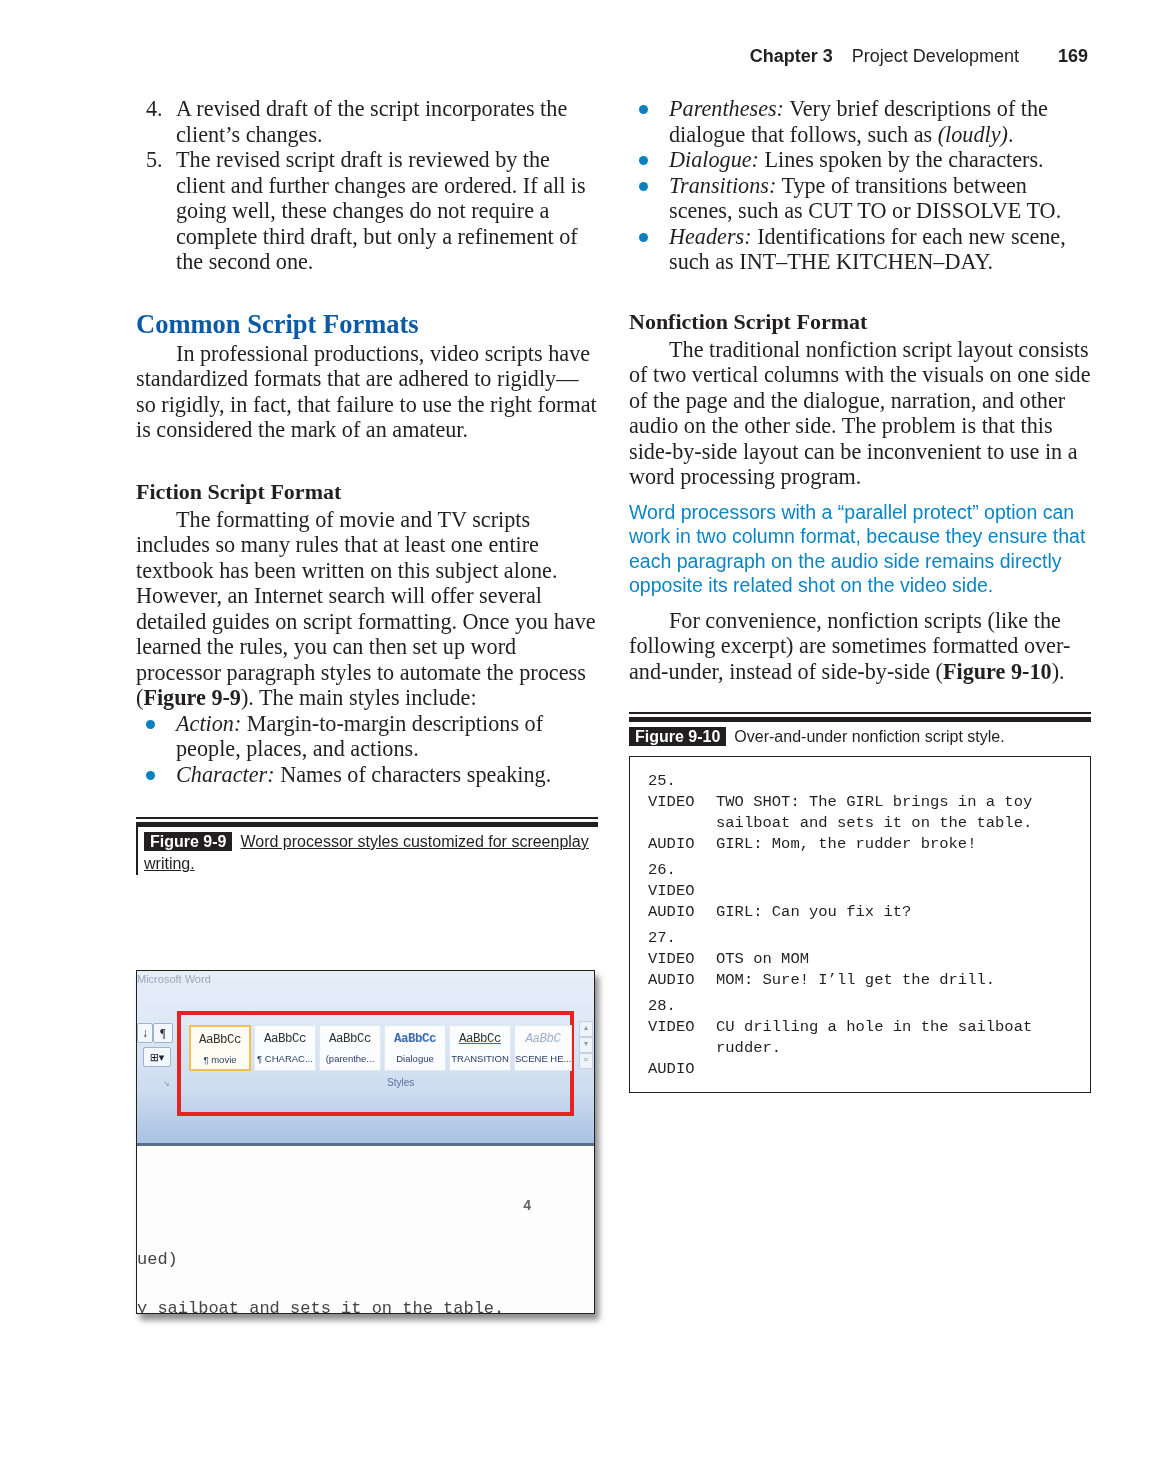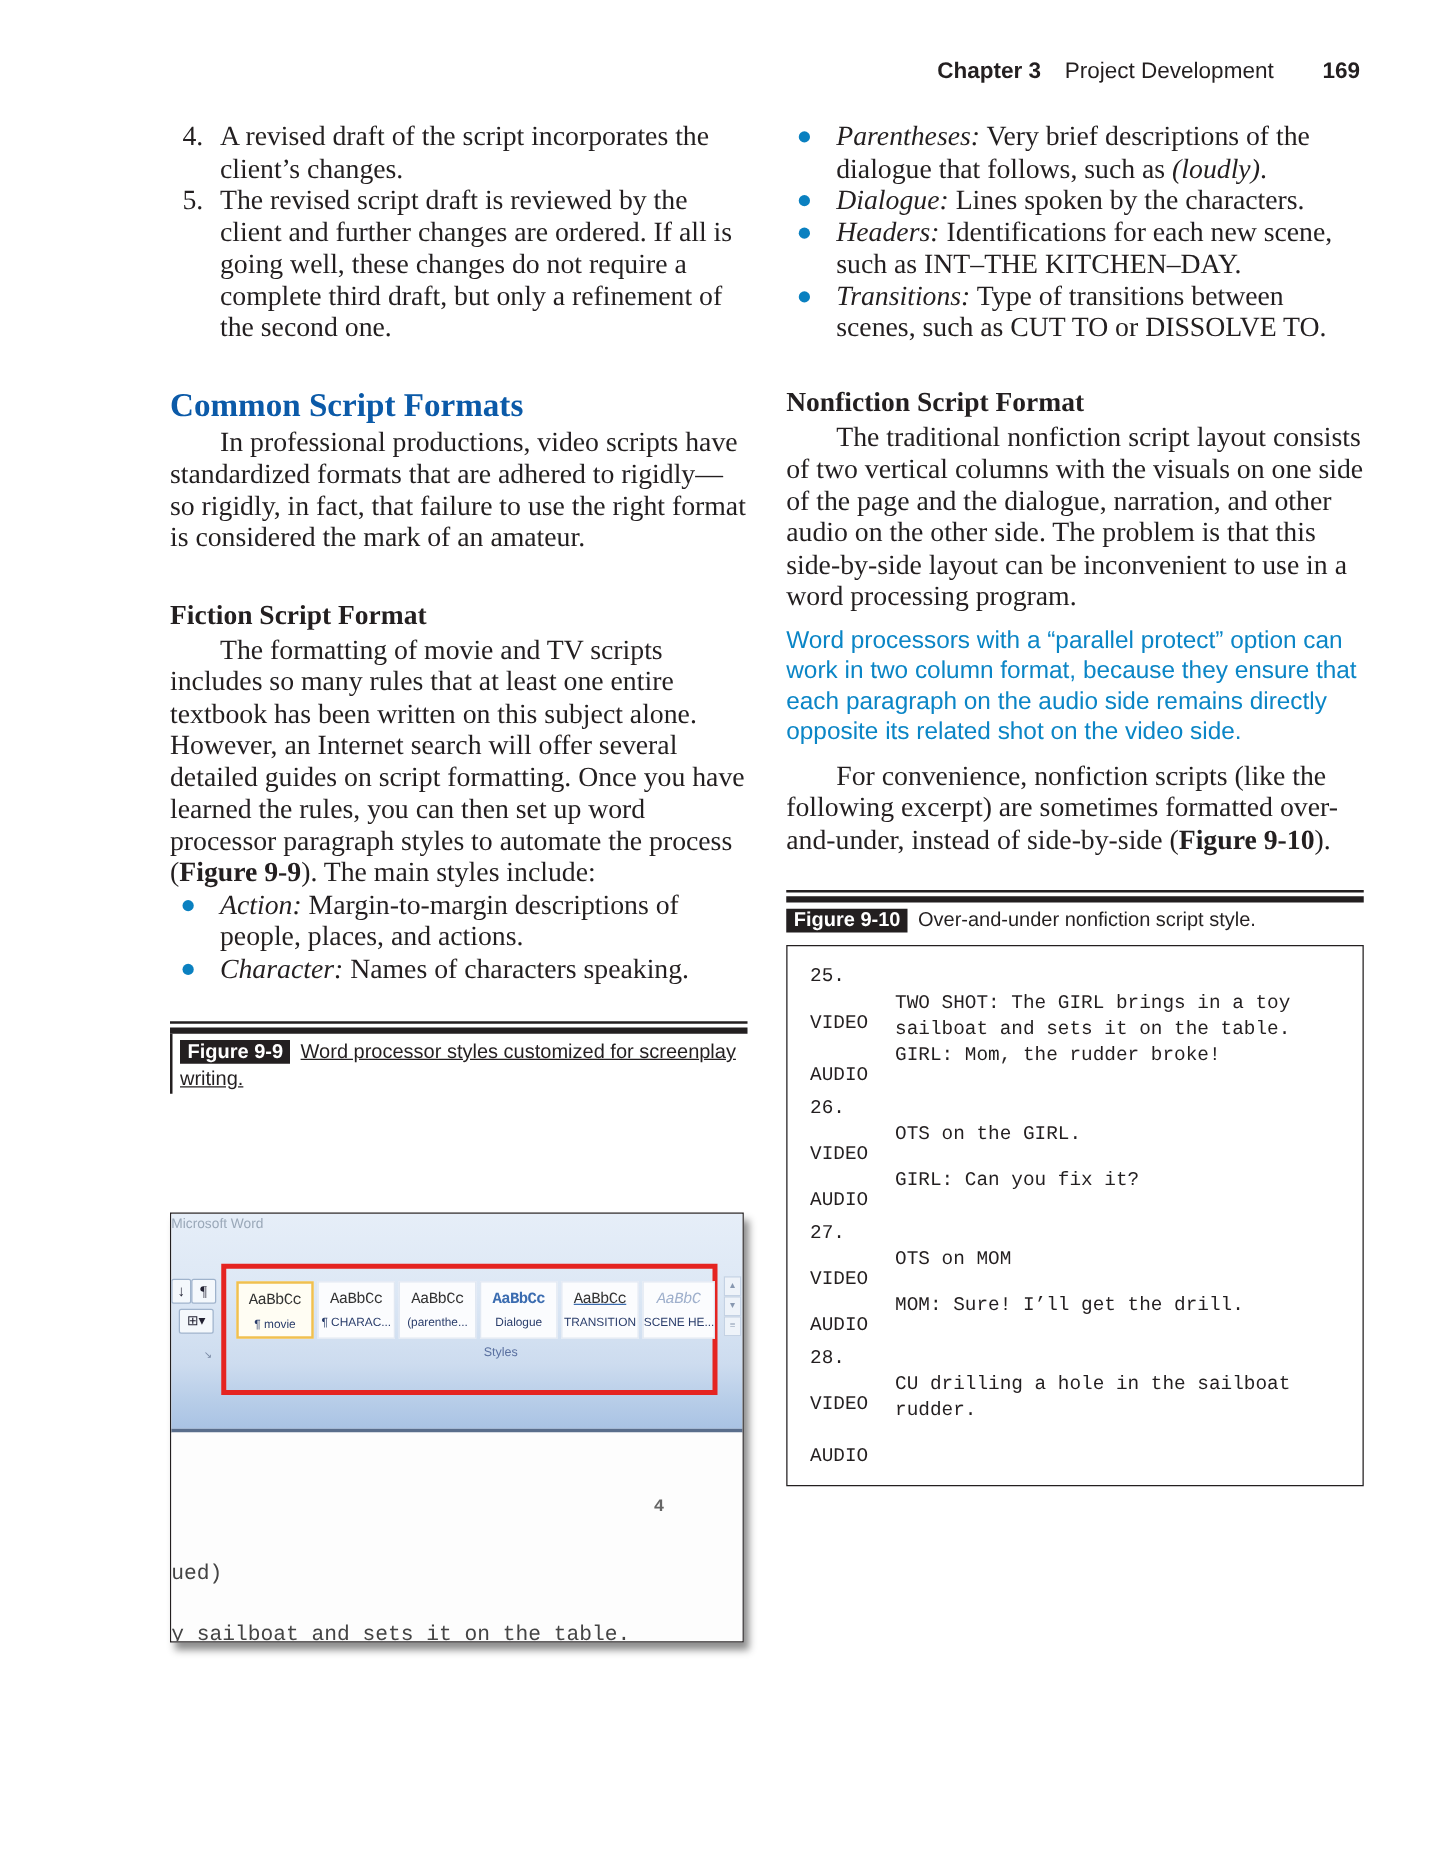--- a/index.html
+++ b/index.html
@@ -37,21 +37,21 @@
 
     .fig-rule-top { height: 2px; background: #231f20; }
     .fig-rule-gap { height: 3px; }
     .fig-rule-thick { height: 5px; background: #231f20; }
     .fig-caption { font-size: 16px; line-height: 22px; padding-top: 4px; }
     .fig-label { background: #231f20; color: #ffffff; font-weight: bold; padding: 1px 6px 1px 6px; margin-right: 8px; }
 
     .script-box { border: 1.5px solid #231f20; padding: 14px 18px 12px 18px; font-size: 15.5px; line-height: 21px; }
     .script-box .scene { margin-bottom: 5px; }
     .script-line { display: flex; }
-    .script-line .lbl { width: 68px; flex: none; margin-top: 16px; }
+    .script-line .lbl { width: 68px; flex: none; }
     .script-line .txt { flex: 1; }
 
     
     .word-shot { position: absolute; left: 136px; top: 970px; width: 457px; height: 342px; border: 1.5px solid #231f20; box-shadow: 4px 6px 6px rgba(0,0,0,0.45); overflow: hidden; background: #fdfdfd; }
     .ribbon { position: absolute; left: 0; top: 0; right: 0; height: 172px; background: linear-gradient(#e6eef8 0px, #dde8f5 60px, #cddcef 120px, #b7cde8 150px, #a9c3e4 172px); border-bottom: 3px solid #5a6e8c; }
     .app-title { position: absolute; left: 0; top: 2px; font-size: 11px; color: #9aa8b8; }
     .tool-btn { position: absolute; background: #f4f8fc; border: 1px solid #9fb3cc; border-radius: 2px; font-size: 12px; text-align: center; line-height: 18px; color: #223; }
     .red-frame { position: absolute; left: 40px; top: 40px; width: 397px; height: 105px; border: 4px solid #e52421; box-sizing: border-box; }
     .styles-row { position: absolute; left: 52px; top: 54px; display: flex; gap: 3px; }
     .style-tile { width: 62px; height: 46px; background: #fbfcfe; border: 1px solid #e1e8f2; text-align: center; box-sizing: border-box; }
@@ -157,22 +157,22 @@
     <div class="doc-num">4</div>
     <div class="doc-line1">ued)</div>
     <div class="doc-line2">y sailboat and sets it on the table.</div>
   </div>
 </div>
 
 <div class="col col-right">
   <ul class="bullets serif">
     <li><span class="dot"></span><i>Parentheses:</i><span> Very brief descriptions of the dialogue that follows, such as </span><i>(loudly)</i><span>.</span></li>
     <li><span class="dot"></span><i>Dialogue:</i><span> Lines spoken by the characters.</span></li>
+    <li><span class="dot"></span><i>Transitions:</i><span> Type of transitions between scenes, such as CUT TO or DISSOLVE TO.</span></li>
     <li><span class="dot"></span><i>Headers:</i><span> Identifications for each new scene, such as INT–THE KITCHEN–DAY.</span></li>
-    <li><span class="dot"></span><i>Transitions:</i><span> Type of transitions between scenes, such as CUT TO or DISSOLVE TO.</span></li>
   </ul>
 
   <h3 class="sub serif" style="margin-top:34px;">Nonfiction Script Format</h3>
   <p class="body-text serif indent" style="margin-top:2px;">The traditional nonfiction script layout consists of two vertical columns with the visuals on one side of the page and the dialogue, narration, and other audio on the other side. The problem is that this side-by-side layout can be inconvenient to use in a word processing program.</p>
 
   <p class="note sans" style="margin-top:10px;">Word processors with a “parallel protect” option can work in two column format, because they ensure that each paragraph on the audio side remains directly opposite its related shot on the video side.</p>
 
   <p class="body-text serif indent" style="margin-top:10px;">
     <span>For convenience, nonfiction scripts (like the following excerpt) are sometimes formatted over-and-under, instead of side-by-side (</span><b>Figure 9-10</b><span>).</span>
   </p>
@@ -193,21 +193,20 @@
           </div>
         <div class="script-line">
             <span class="lbl">AUDIO</span>
             <span class="txt">GIRL: Mom, the rudder broke!</span>
           </div>
       </div>
       <div class="scene">
         <div>26.</div>
         <div class="script-line">
             <span class="lbl">VIDEO</span>
-            <span class="txt">OTS on the GIRL.</span>
           </div>
         <div class="script-line">
             <span class="lbl">AUDIO</span>
             <span class="txt">GIRL: Can you fix it?</span>
           </div>
       </div>
       <div class="scene">
         <div>27.</div>
         <div class="script-line">
             <span class="lbl">VIDEO</span>

